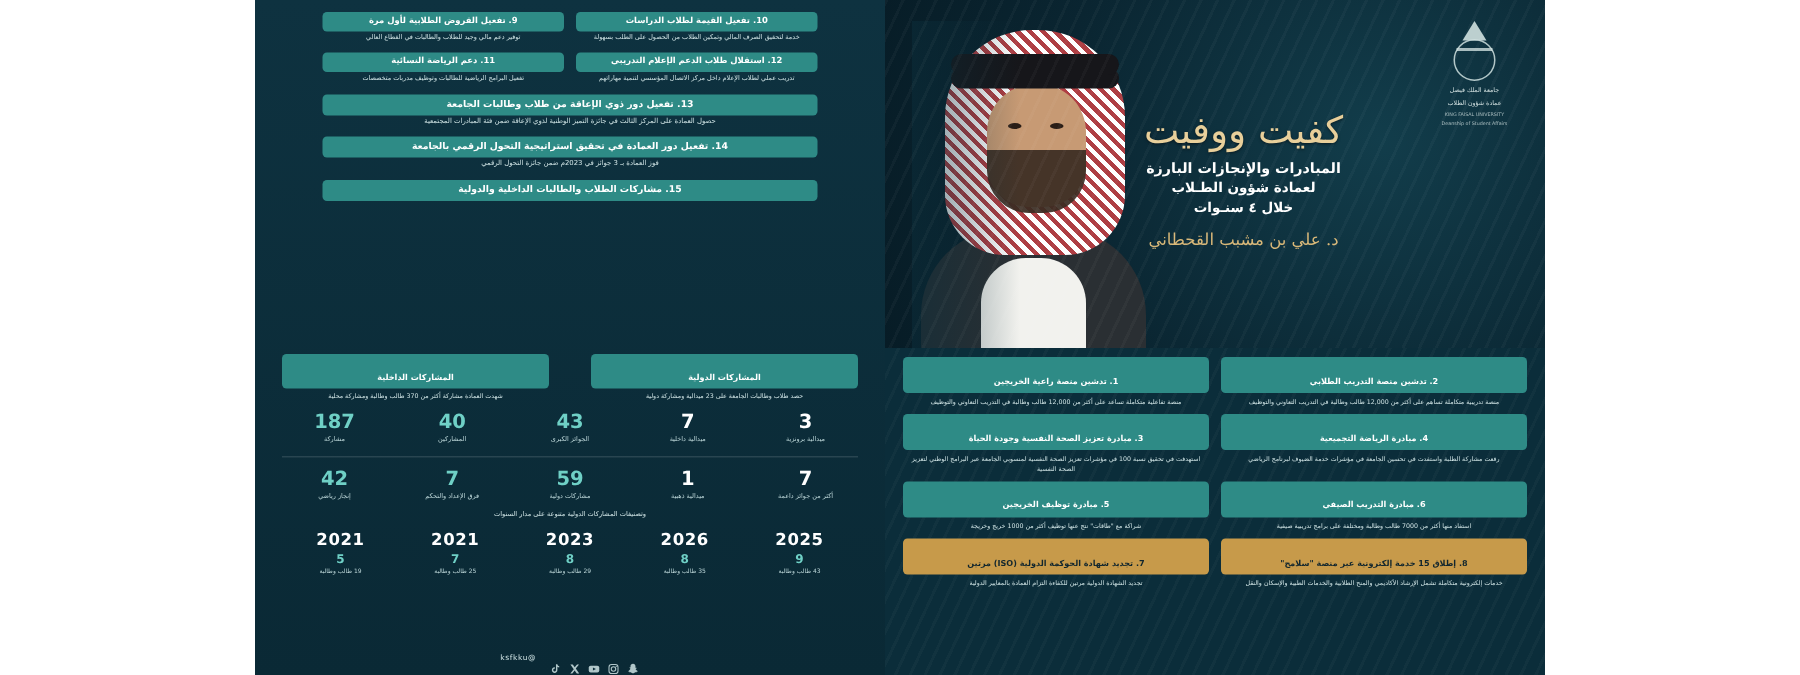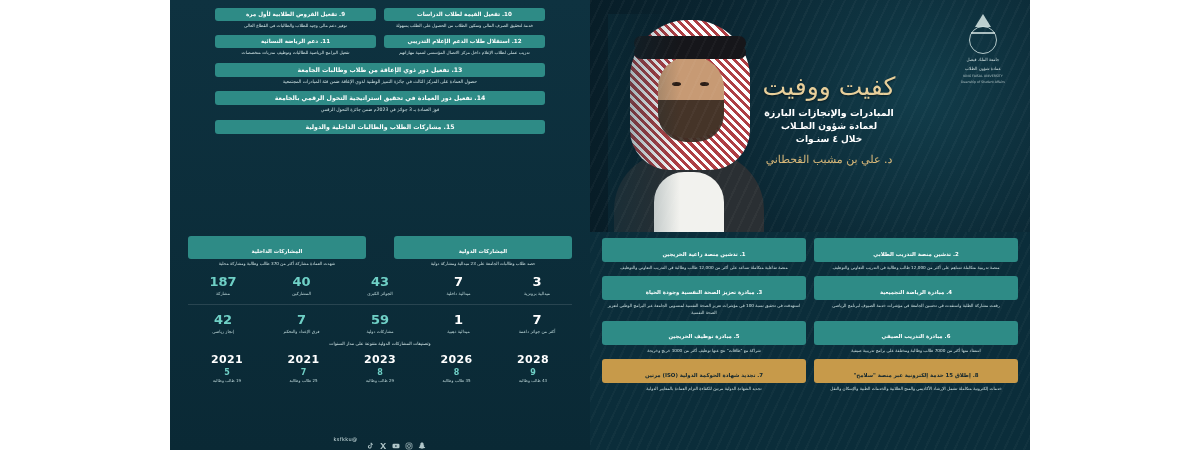--- a/index.html
+++ b/index.html
@@ -235,21 +235,21 @@
             <div class="n accent">42</div>
             <div class="l">إنجاز
 رياضي</div>
           </div>
         </div>
 
         <div class="yearnote">وتصنيفات المشاركات الدولية متنوعة على مدار السنوات</div>
 
         <div class="years">
           <div class="yearcell">
-            <div class="y">2028</div>
+            <div class="y">2025</div>
             <div class="v">9</div>
             <div class="c">43 طالب وطالبة</div>
           </div>
           <div class="yearcell">
             <div class="y">2026</div>
             <div class="v">8</div>
             <div class="c">35 طالب وطالبة</div>
           </div>
           <div class="yearcell">
             <div class="y">2023</div>

